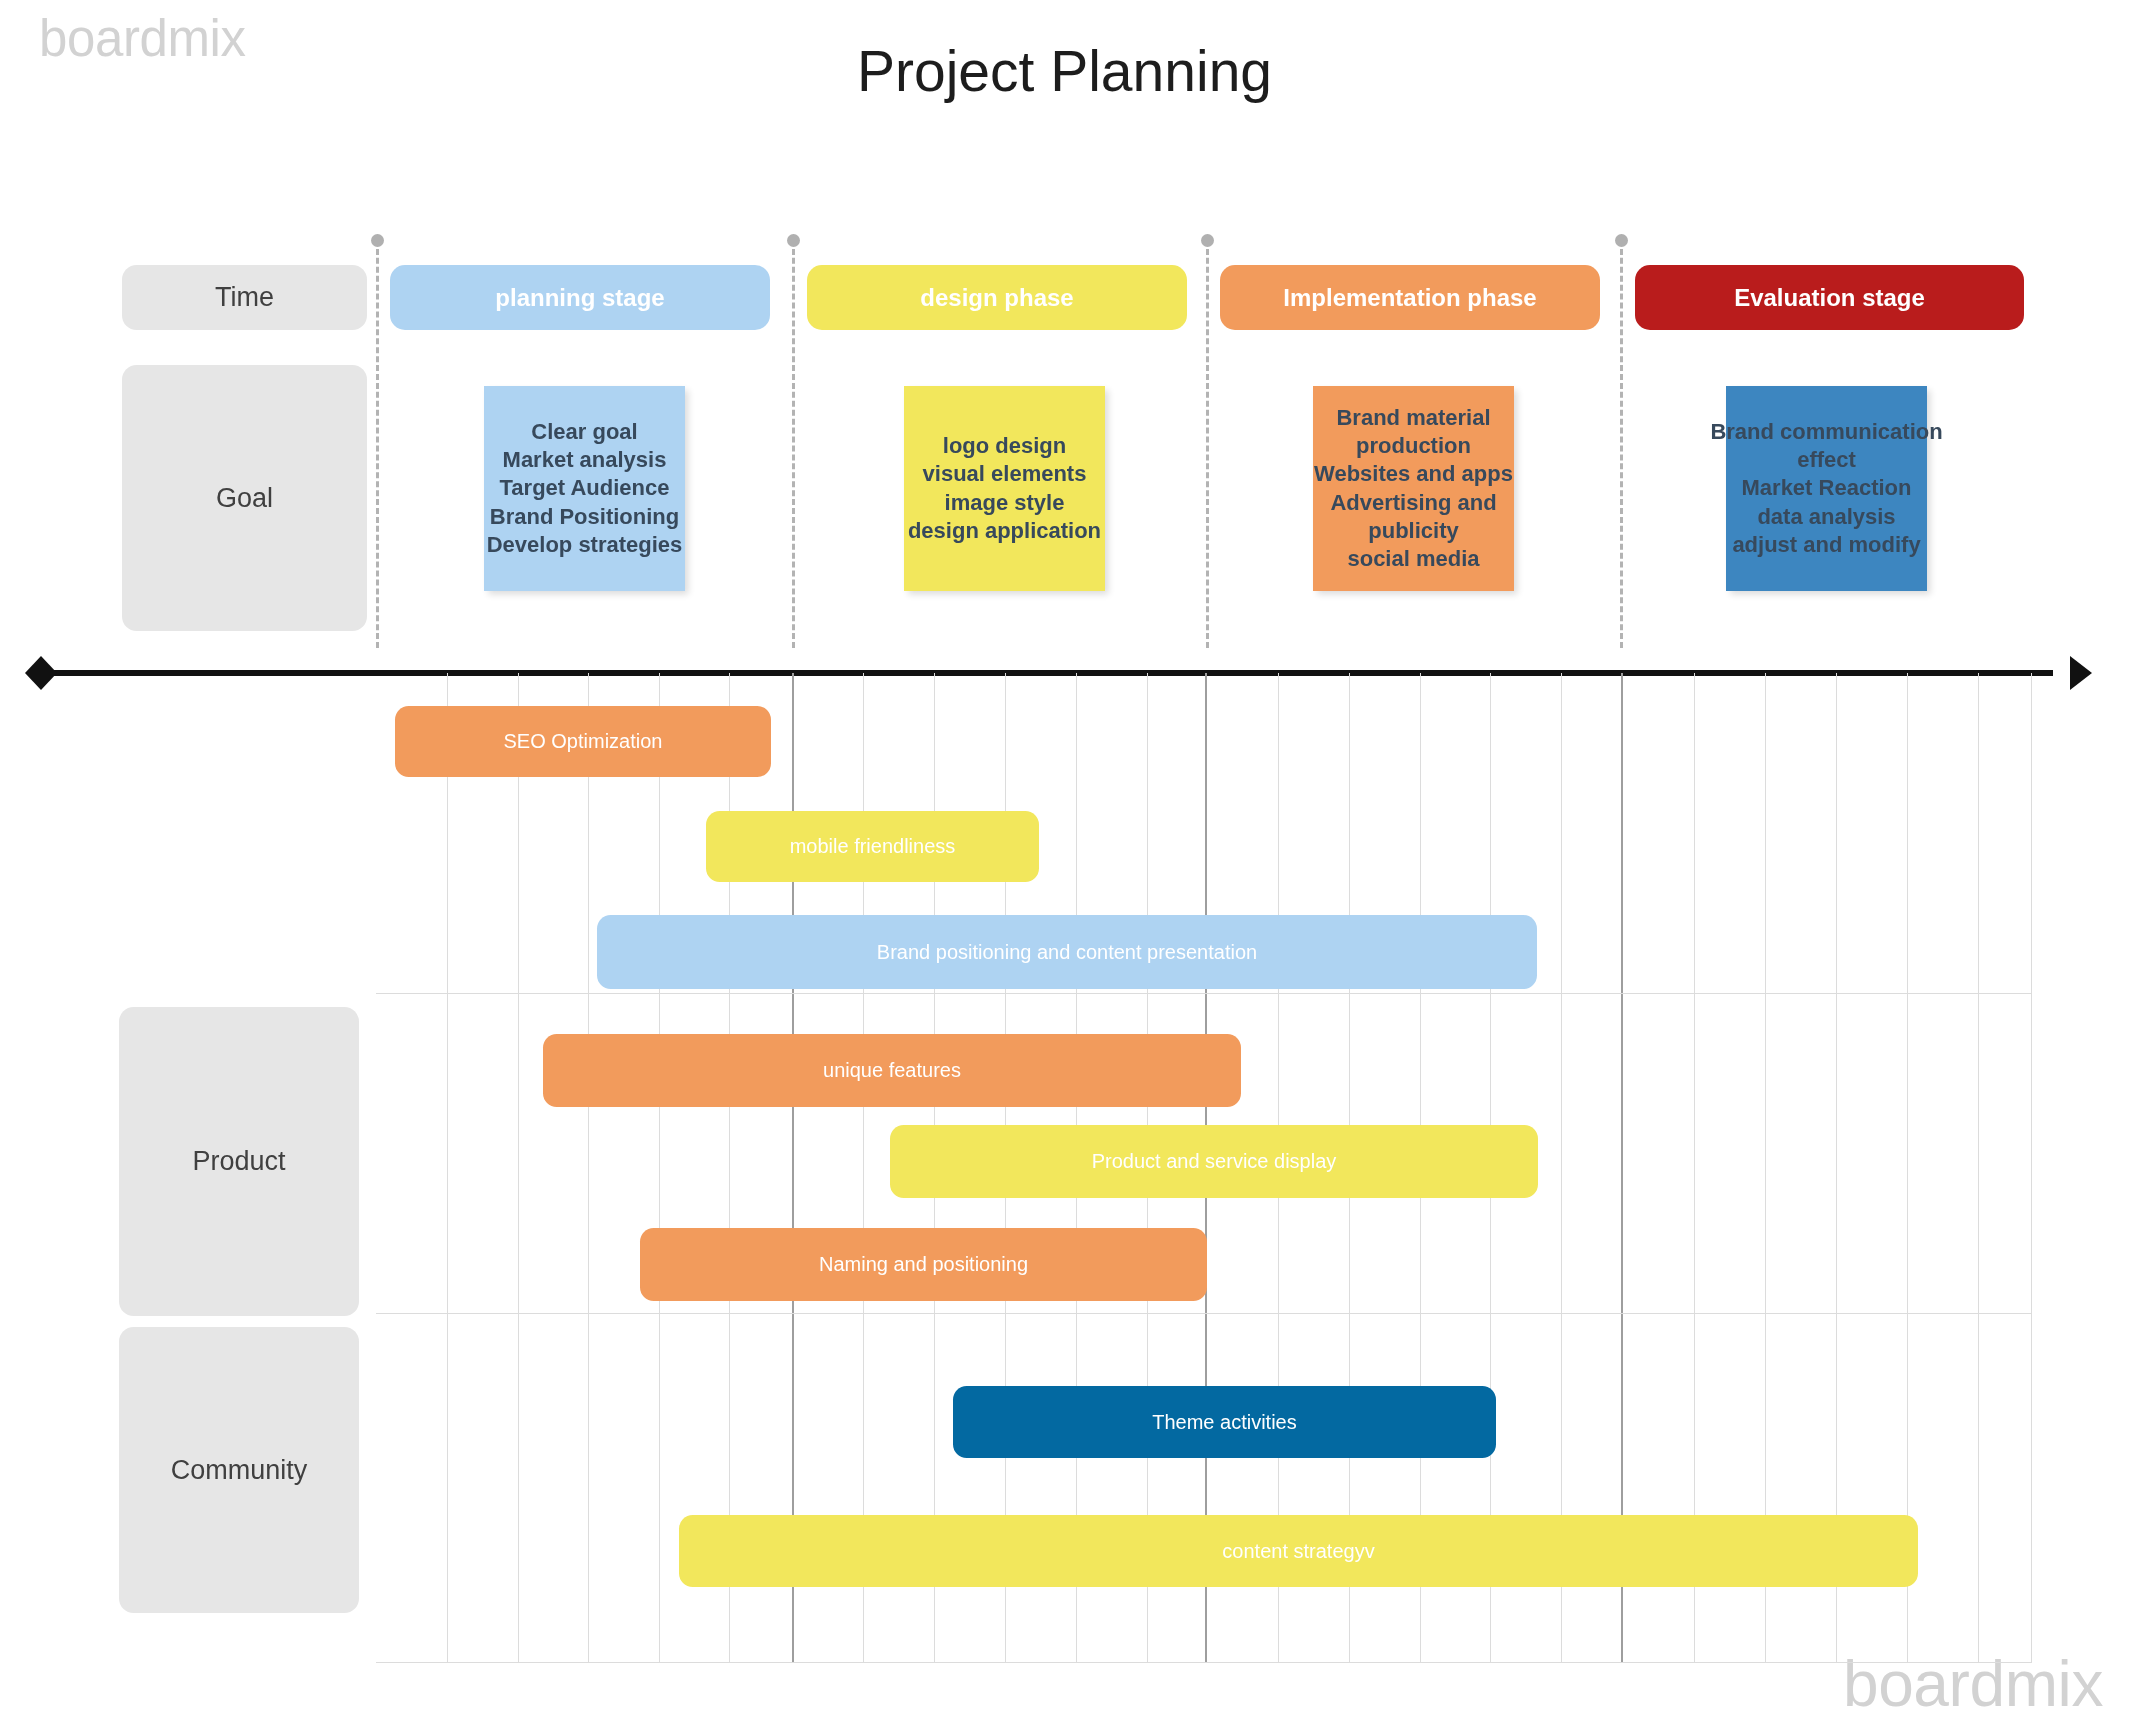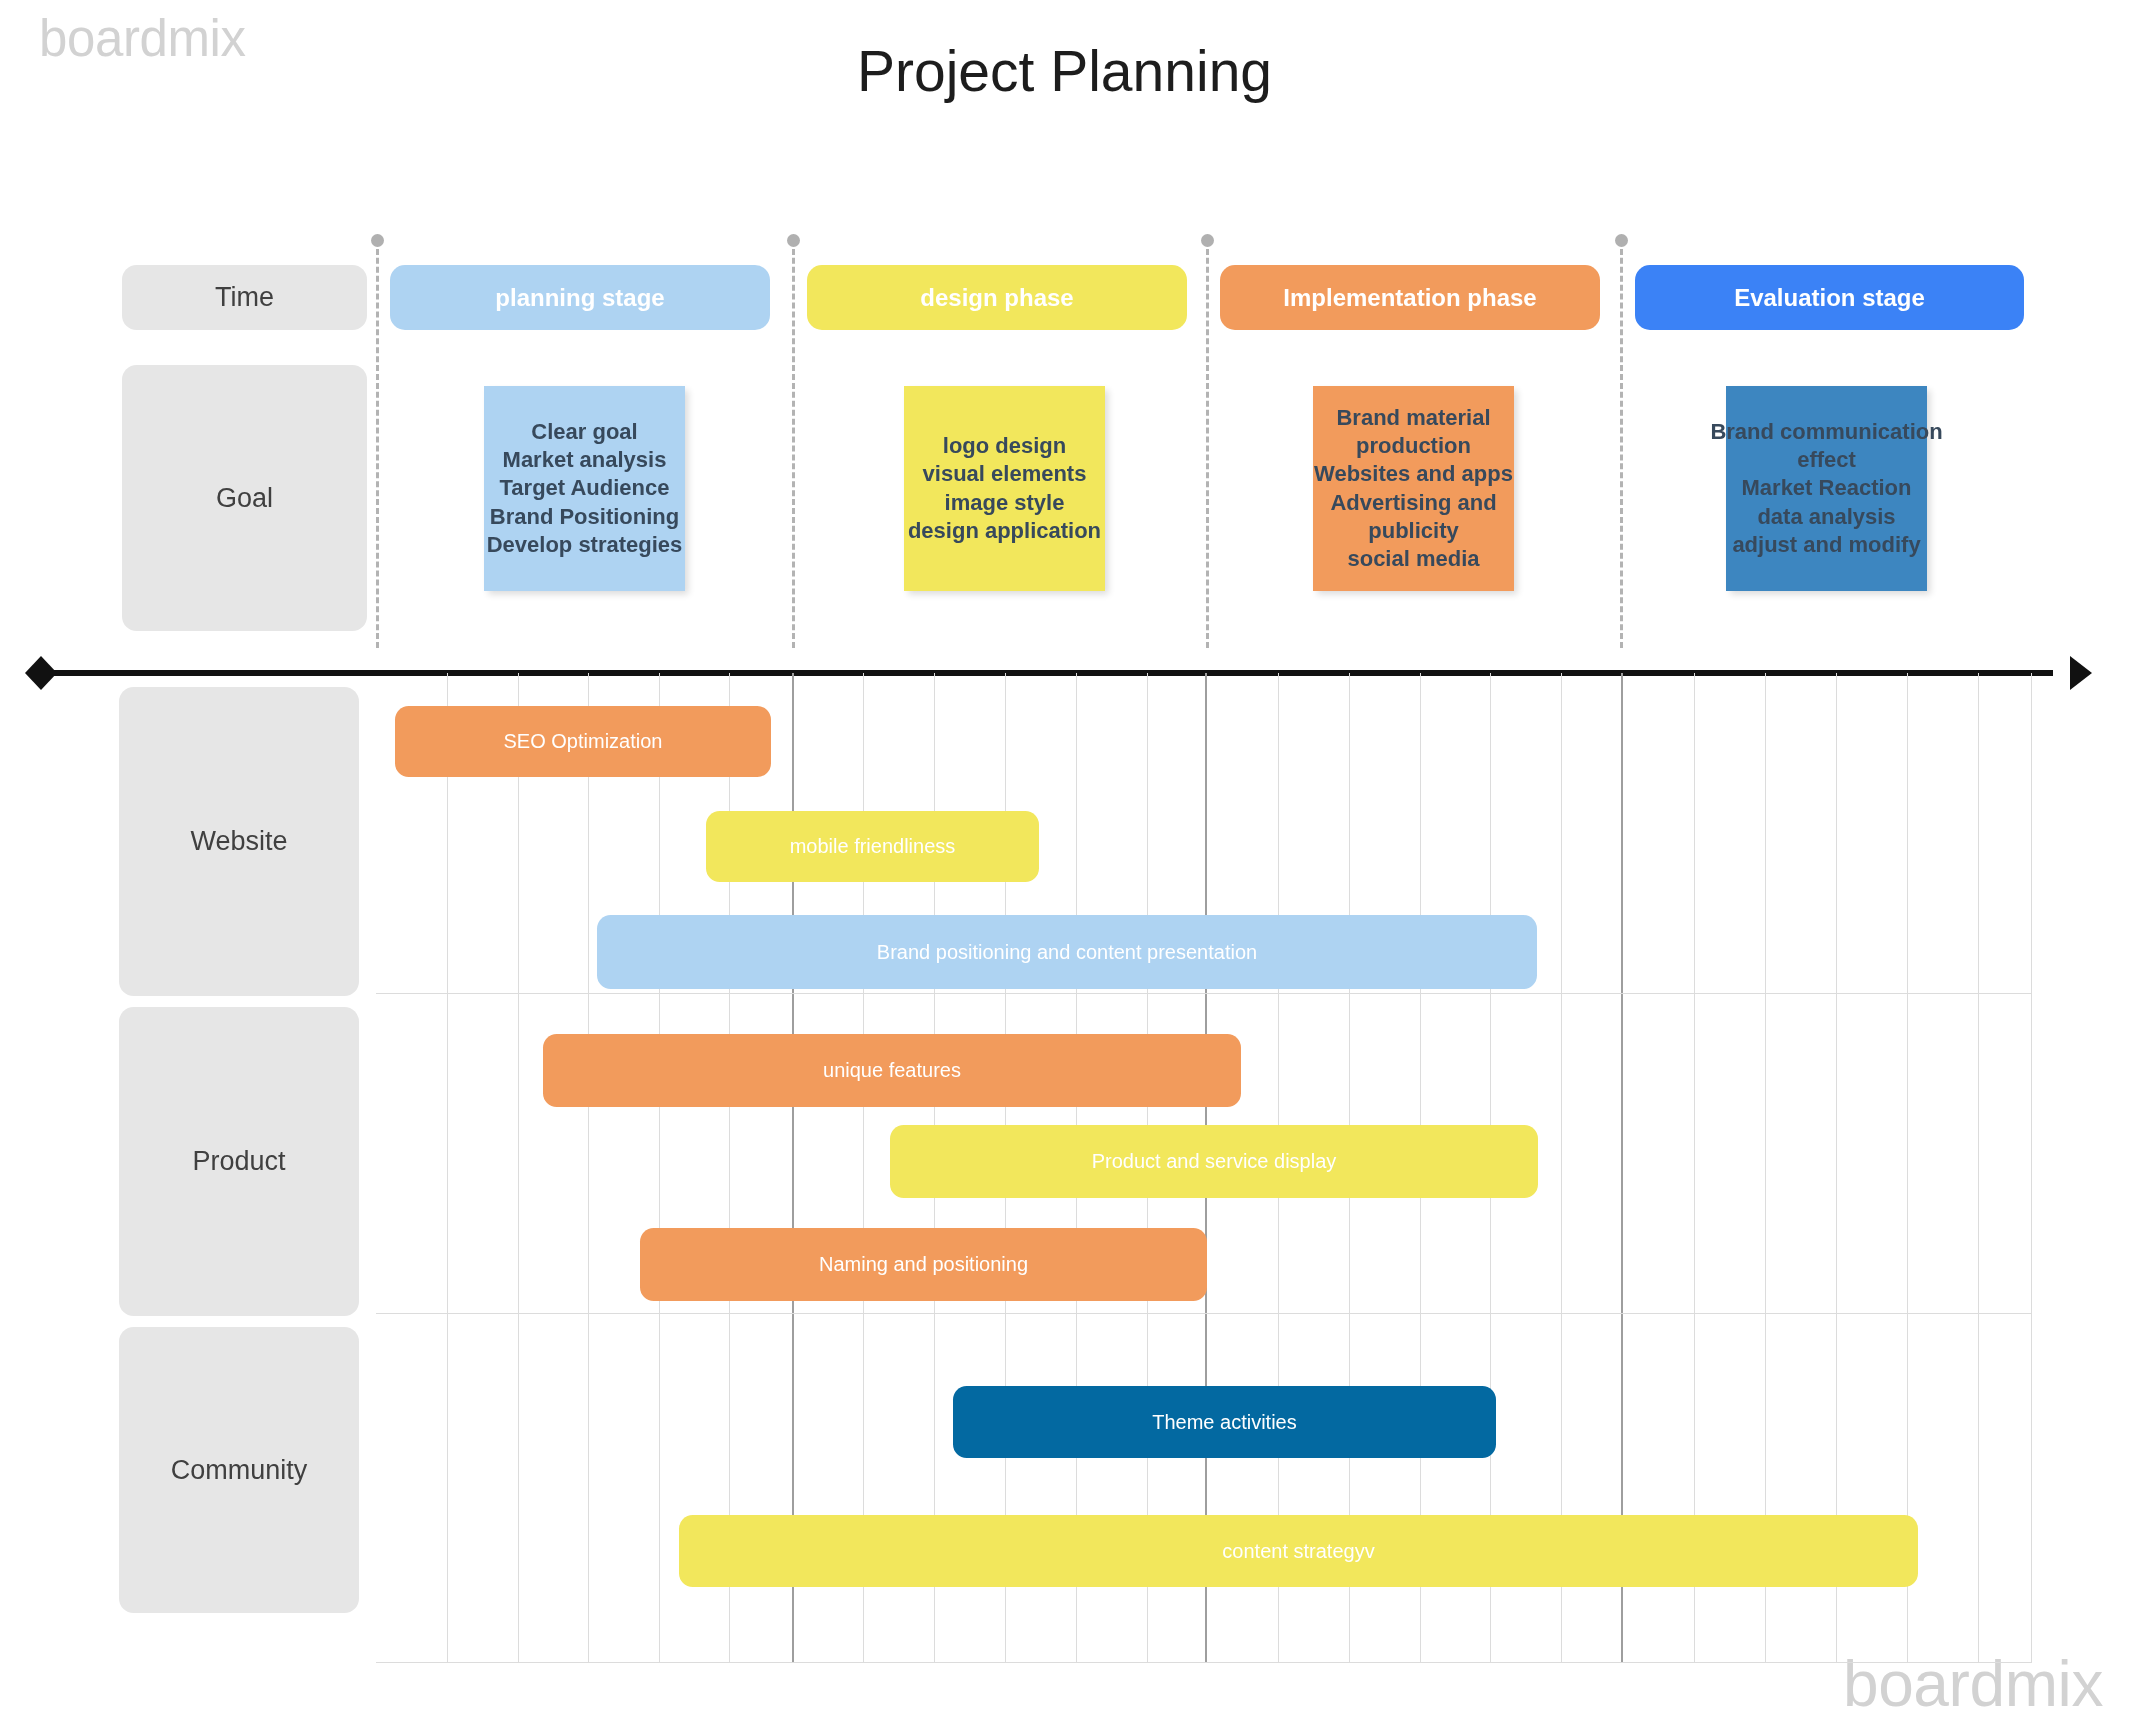--- a/index.html
+++ b/index.html
@@ -205,40 +205,37 @@
   <div class="phase-dot" style="left:1206px;"></div>
   <div class="phase-divider" style="left:1620px;"></div>
   <div class="phase-dot" style="left:1620px;"></div>
 
   <div class="cat-chip" style="left:122px; top:265px; width:245px; height:65px;">
     <span>Time</span>
   </div>
   <div class="cat-chip" style="left:122px; top:365px; width:245px; height:266px;">
     <span>Goal</span>
   </div>
-  <div class="cat-chip" style="left:119px; top:687px; width:240px; height:309px;">
-    <span>Website</span>
-  </div>
   <div class="cat-chip" style="left:119px; top:1007px; width:240px; height:309px;">
     <span>Product</span>
   </div>
   <div class="cat-chip" style="left:119px; top:1327px; width:240px; height:286px;">
     <span>Community</span>
   </div>
 
   <div class="stage-pill" style="left:390px; top:265px; width:380px; height:65px; background:#aed3f2;">
     <span>planning stage</span>
   </div>
   <div class="stage-pill" style="left:807px; top:265px; width:380px; height:65px; background:#f2e75c;">
     <span>design phase</span>
   </div>
   <div class="stage-pill" style="left:1220px; top:265px; width:380px; height:65px; background:#f29b5c;">
     <span>Implementation phase</span>
   </div>
-  <div class="stage-pill" style="left:1635px; top:265px; width:389px; height:65px; background:#3b82f6;">
+  <div class="stage-pill" style="left:1635px; top:265px; width:389px; height:65px; background:#b91c1c;">
     <span>Evaluation stage</span>
   </div>
 
   <div class="sticky" style="left:484px; top:386px; width:201px; height:205px; background:#aed3f2;">
     <span class="line">Clear goal</span>
     <span class="line">Market analysis</span>
     <span class="line">Target Audience</span>
     <span class="line">Brand Positioning</span>
     <span class="line">Develop strategies</span>
   </div>

